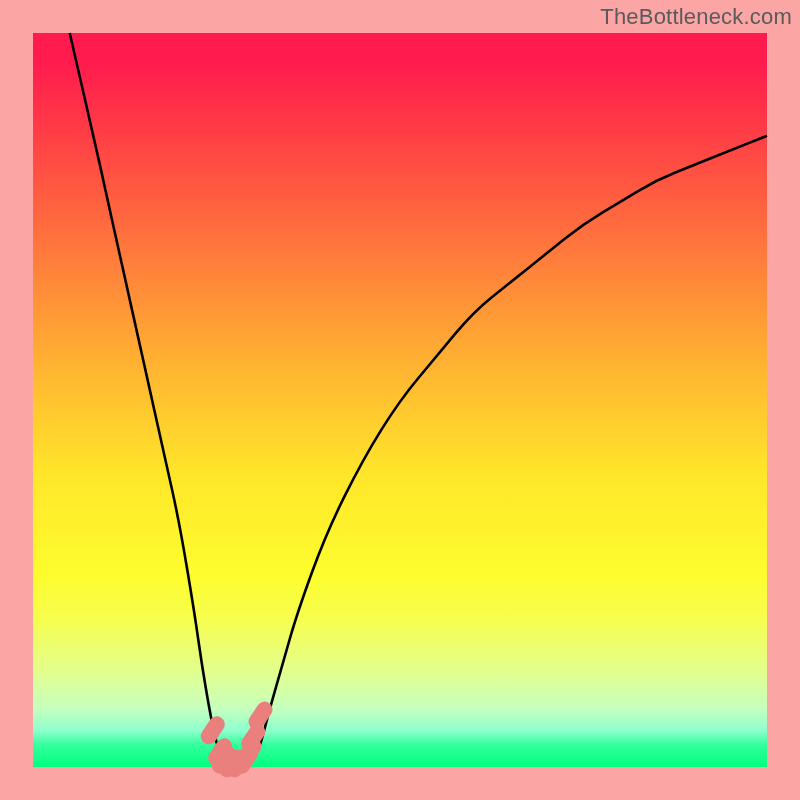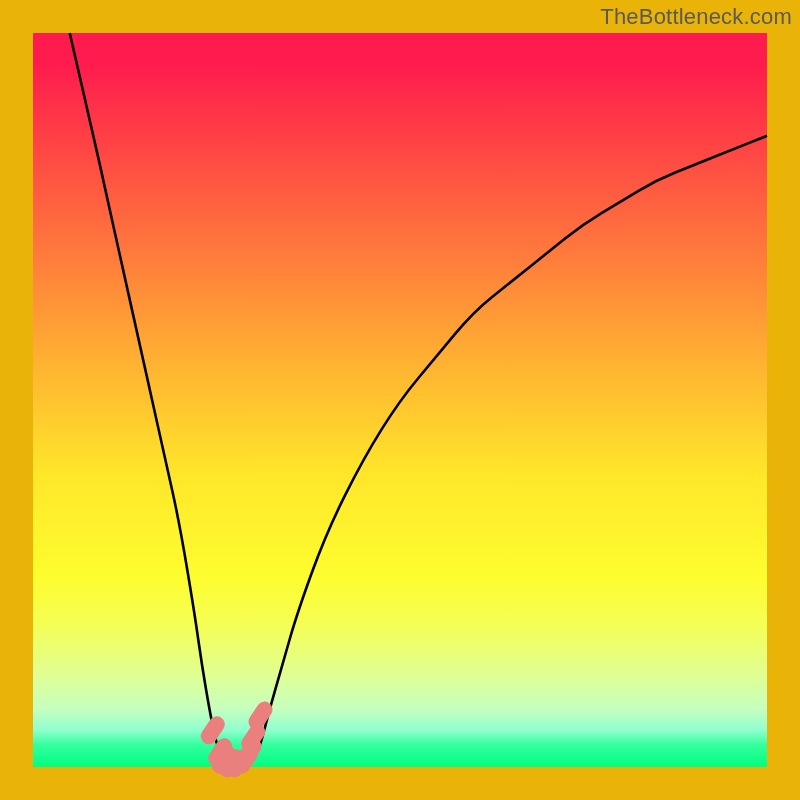--- a/index.html
+++ b/index.html
@@ -10,21 +10,21 @@
     background: #000;
     overflow: hidden;
     font-family: Arial, Helvetica, sans-serif;
   }
   .frame {
     position: absolute;
     top: 0;
     left: 0;
     width: 800px;
     height: 800px;
-    background: #eab308;
+    background: #fca5a5;
   }
   .plot {
     position: absolute;
     left: 33px;
     top: 33px;
     width: 734px;
     height: 734px;
     background: linear-gradient(to bottom,
       #ff1b4e 0%,
       #ff1b4e 4%,

